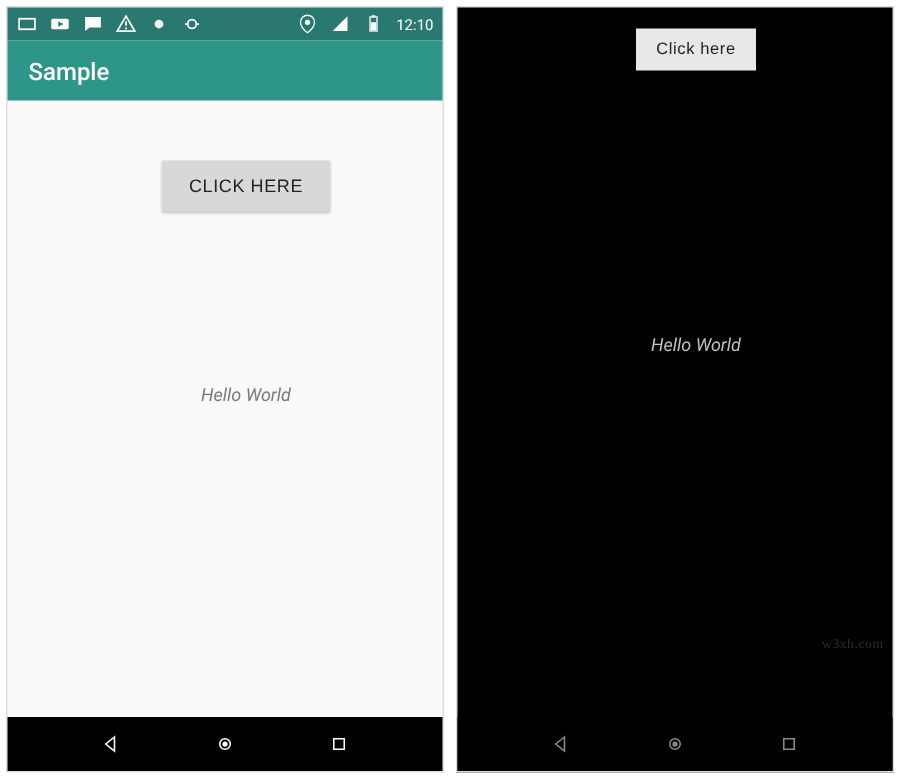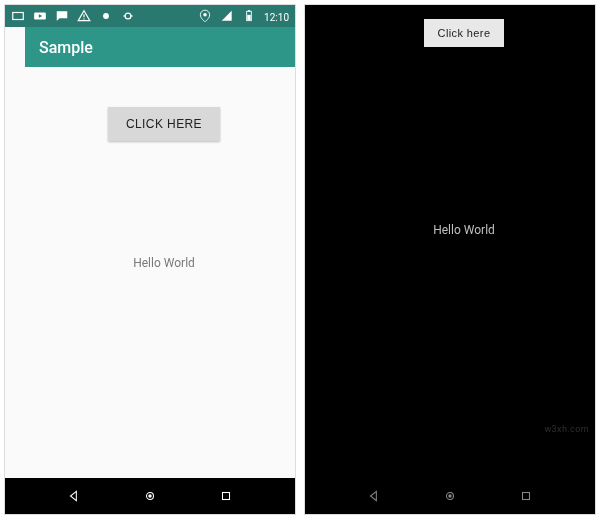--- a/index.html
+++ b/index.html
@@ -34,21 +34,20 @@
     .status-left, .status-right { display: flex; gap: 8px; align-items: flex-end; }
     .app-bar {
       height: 40px;
       background: #2e9688;
       color: #fff;
       display: flex;
       align-items: center;
       padding: 0 14px;
       font-size: 16px;
       font-weight: 500;
-      margin-left: 20px;
     }
     .content {
       flex: 1;
       display: flex;
       flex-direction: column;
       align-items: center;
       position: relative;
       padding-left: 28px;
     }
     .btn {
@@ -69,20 +68,21 @@
       color: #222;
       padding: 8px 14px;
       font-size: 11px;
       text-transform: none;
     }
     .hello {
       position: absolute;
       top: 46%;
       font-size: 12px;
       color: #7a7a7a;
+      font-style: italic;
     }
     .hello.dark { color: #bfbfbf; }
     .nav-bar {
       height: 36px;
       display: flex;
       justify-content: space-evenly;
       align-items: center;
     }
     .phone.light .nav-bar { background: #000; }
     .nav-icon { width: 14px; height: 14px; display: block; }
@@ -91,20 +91,21 @@
     .phone.dark .content { color: #fff; }
     .phone.dark .nav-bar { background: #000; }
     .watermark {
       position: absolute;
       right: 6px;
       bottom: 44px;
       font-size: 9px;
       color: rgba(180,180,180,.25);
       letter-spacing: .4px;
       pointer-events: none;
+      font-family: Liberation Serif, serif;
     }
     svg { display: block; }
   </style>
 </head>
 <body>
 
 <div class="phone light">
   <div class="status-bar">
     <div class="status-left">
       <svg class="nav-icon" viewBox="0 0 24 24">

